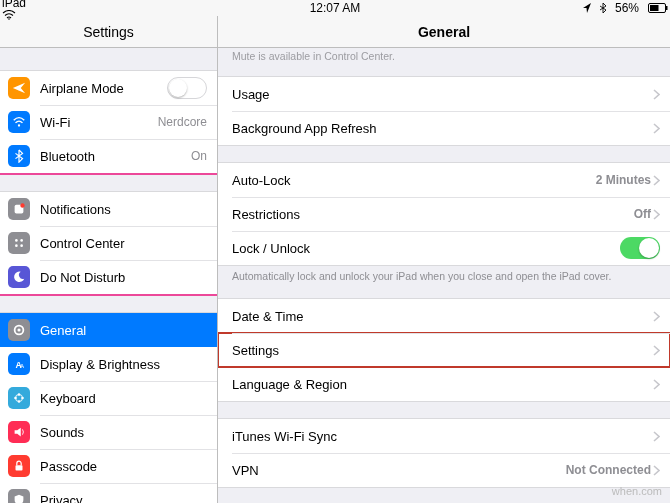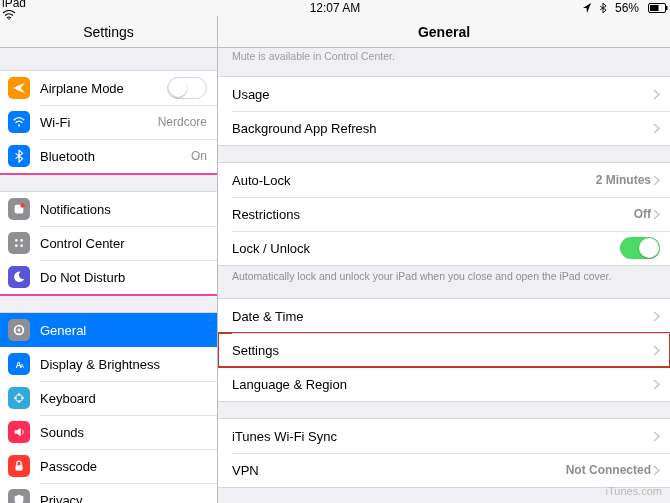--- a/index.html
+++ b/index.html
@@ -286,13 +286,13 @@
         <span class="value">Not Connected</span>
         <svg class="chev" width="7" height="11" viewBox="0 0 7 11">
             <path d="M1 1 L6 5.5 L1 10" stroke="#c7c7cc" stroke-width="1.6" fill="none"></path>
           </svg>
       </div>
     </div>
 
   </div>
 </div>
 
-<div class="watermark">iTunes.com</div>
+<div class="watermark">when.com</div>
 
 </body></html>

